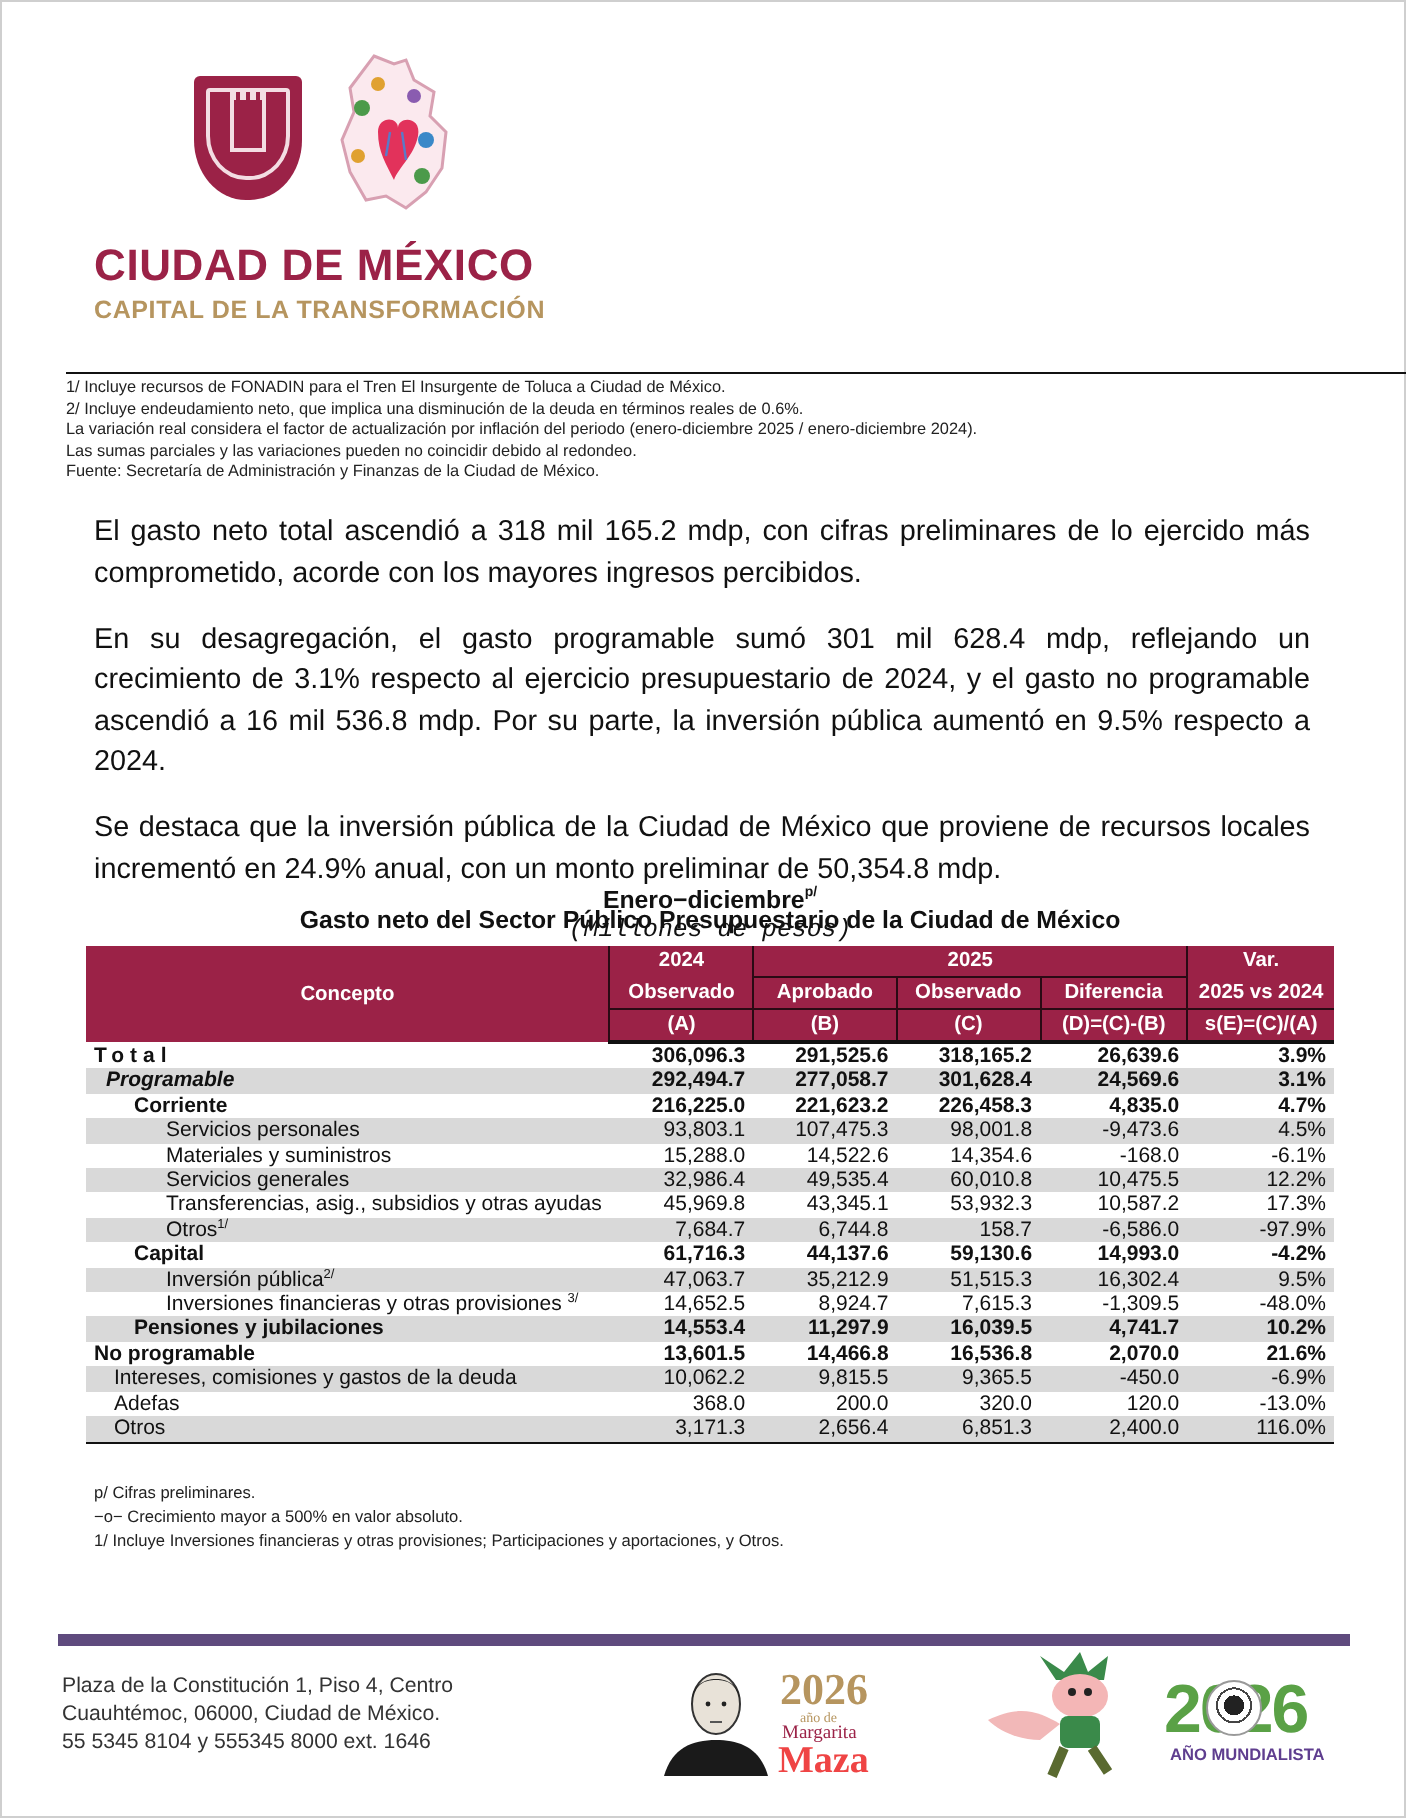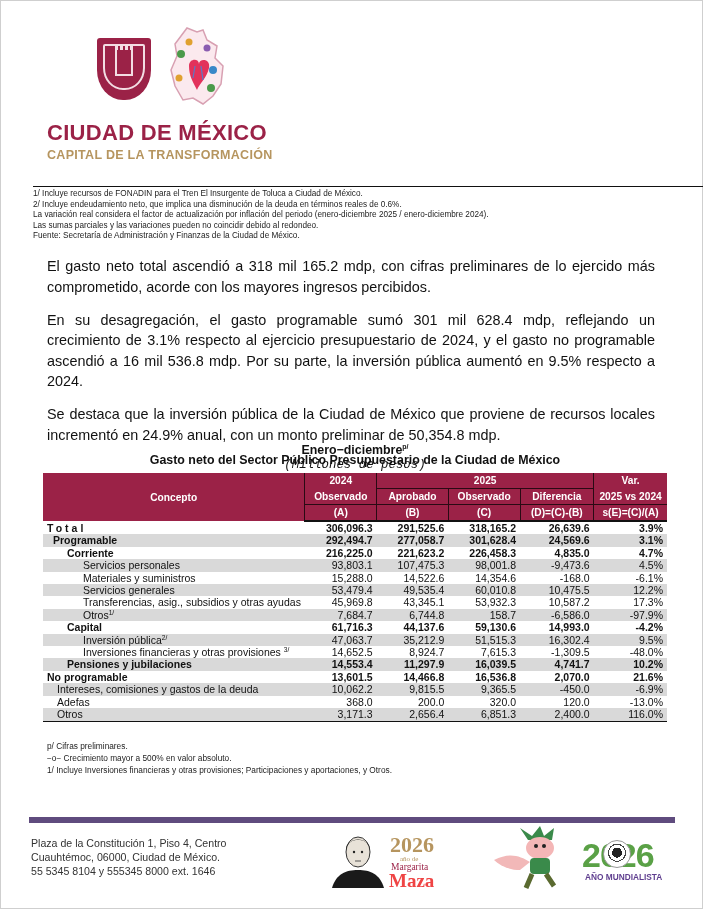--- a/index.html
+++ b/index.html
@@ -32,21 +32,21 @@
   table.data th.bl{border-left:1px solid #2a0a14;}
   table.data th.bb{border-bottom:1px solid #2a0a14;}
   table.data thead tr.last th{border-bottom:2px solid #111;}
   table.data td{height:12.4px;padding:0 4px;line-height:12.4px;white-space:nowrap;}
   table.data td.num{text-align:right;}
   table.data tr.shade td{background:#d9d9d9;}
   table.data tr.b td{font-weight:bold;}
   table.data tr.total td{font-weight:bold;}
   table.data tr.total td.lbl{letter-spacing:3px;}
   table.data tr.lastrow td{border-bottom:1.5px solid #111;}
-  .l1{padding-left:10px !important;}
+  .l1{padding-left:10px !important;font-style:italic;}
   .l2{padding-left:24px !important;}
   .l3{padding-left:40px !important;}
   .l1b{padding-left:14px !important;}
   sup.fn{font-size:6.5px;vertical-align:top;line-height:8px;}
   
   .notes-bot{position:absolute;left:47px;top:740px;font-size:8.3px;line-height:12px;color:#222;}
   
   .footer-bar{position:absolute;left:29px;top:817px;width:646px;height:6px;background:#5f4b7e;}
   .addr{position:absolute;left:31px;top:836px;font-size:10.6px;line-height:14px;color:#333;}
   .maza{position:absolute;left:330px;top:830px;width:115px;height:60px;}
@@ -171,21 +171,21 @@
       <tr class="">
         <td class="lbl l3"><span>Materiales y suministros</span></td>
         <td class="num">15,288.0</td>
         <td class="num">14,522.6</td>
         <td class="num">14,354.6</td>
         <td class="num">-168.0</td>
         <td class="num">-6.1%</td>
       </tr>
       <tr class="shade">
         <td class="lbl l3"><span>Servicios generales</span></td>
-        <td class="num">53,479.4</td>
+        <td class="num">32,986.4</td>
         <td class="num">49,535.4</td>
         <td class="num">60,010.8</td>
         <td class="num">10,475.5</td>
         <td class="num">12.2%</td>
       </tr>
       <tr class="">
         <td class="lbl l3"><span>Transferencias, asig., subsidios y otras ayudas</span></td>
         <td class="num">45,969.8</td>
         <td class="num">43,345.1</td>
         <td class="num">53,932.3</td>

